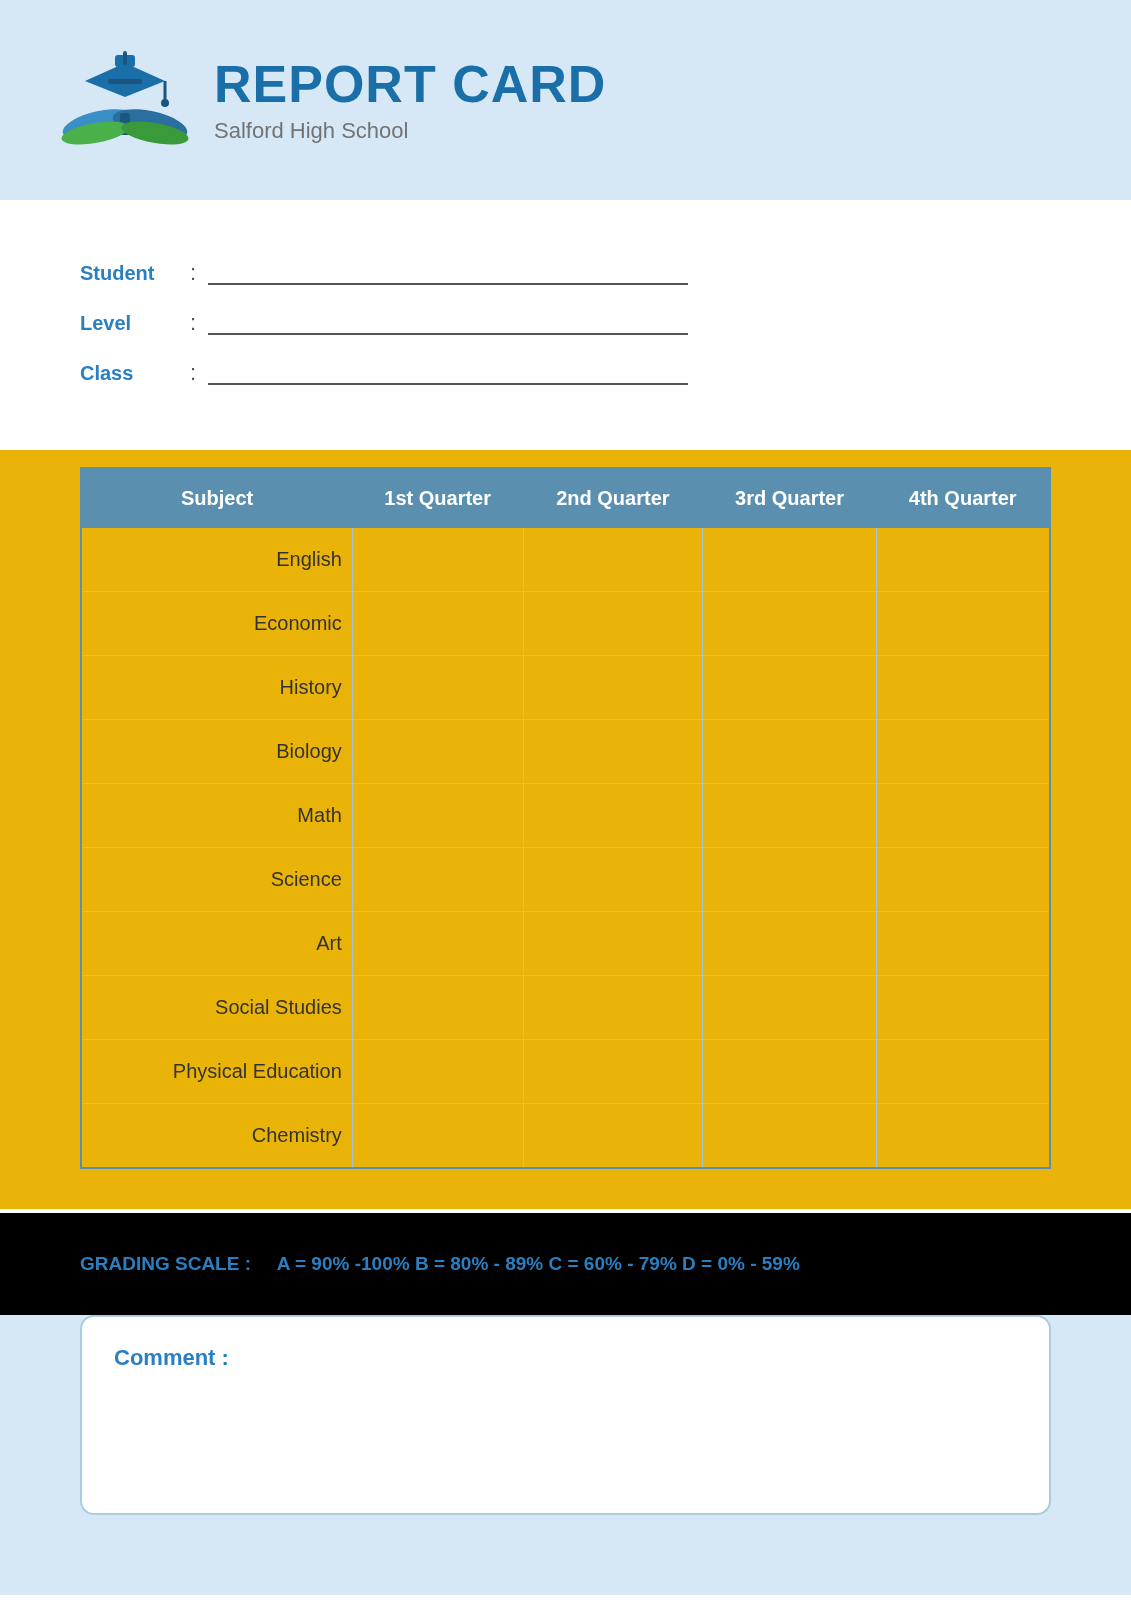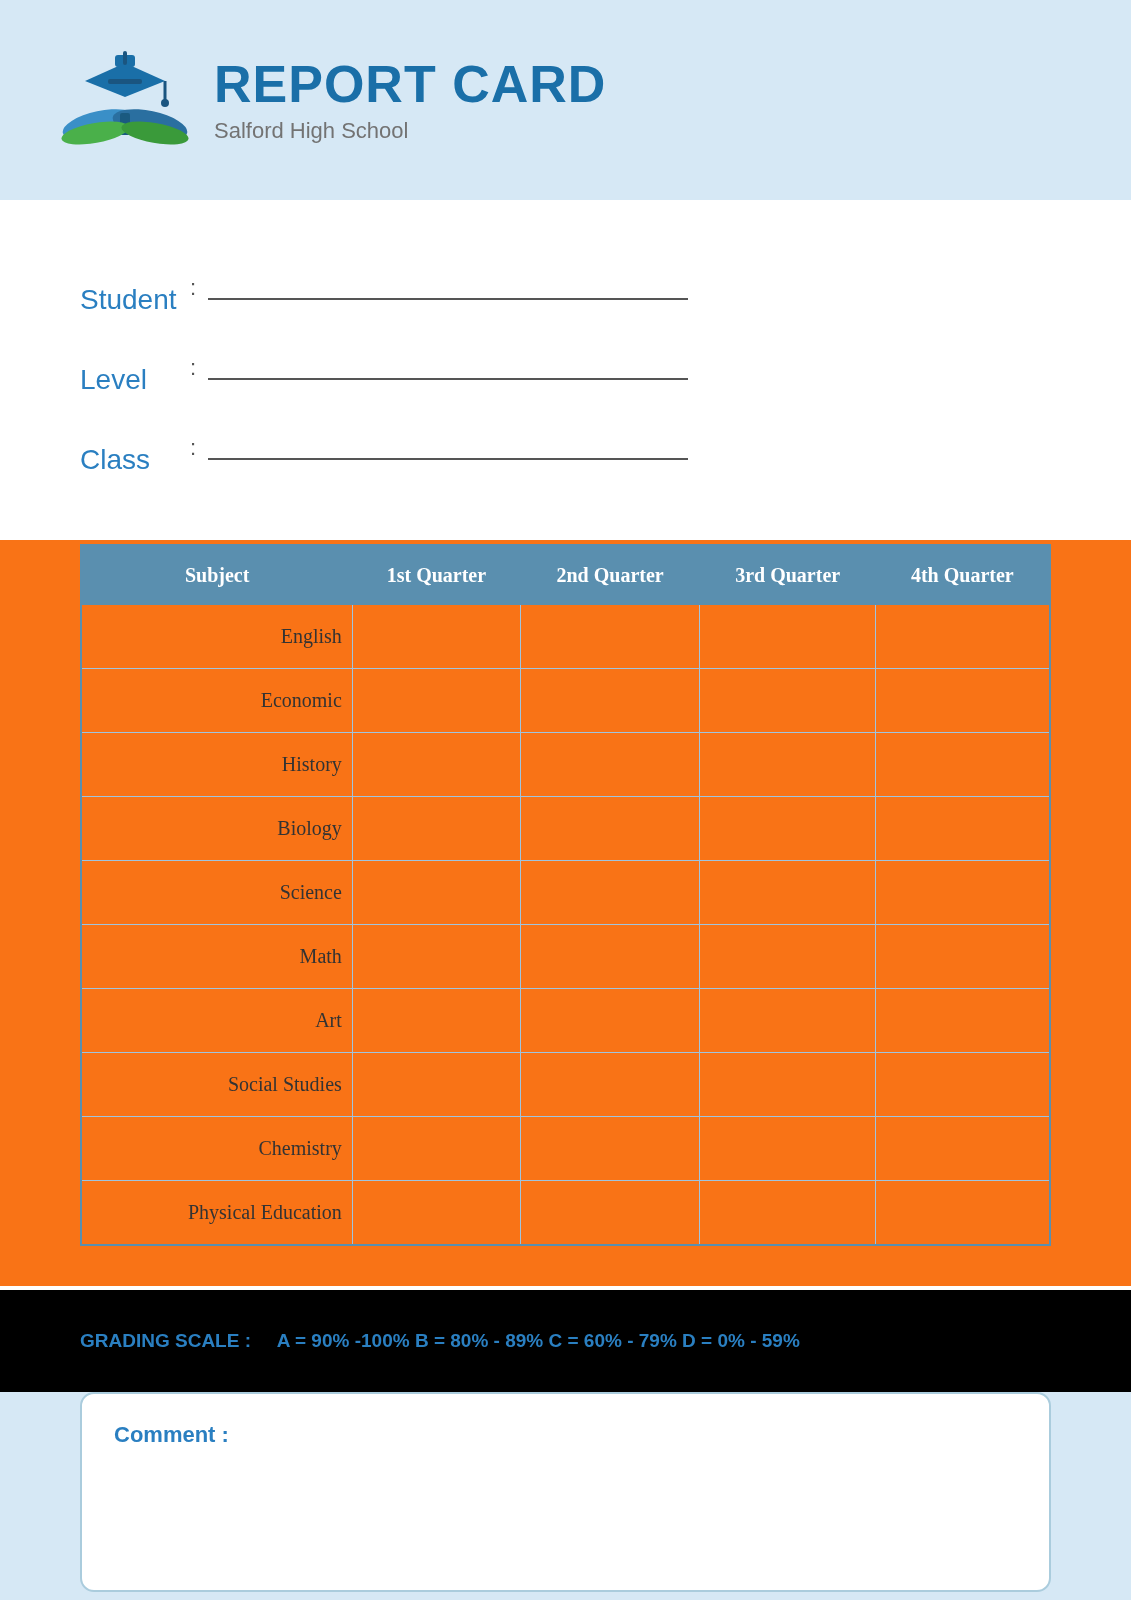--- a/index.html
+++ b/index.html
@@ -62,45 +62,43 @@
       padding: 60px 80px 40px 80px;
     }
 
     .info-row {
       display: flex;
       align-items: center;
       margin-bottom: 24px;
     }
 
     .info-label {
-      font-size: 28px;
-      font-weight: 400;
+      font-size: 20px;
+      font-weight: 700;
       color: #2a7fc1;
       width: 110px;
       flex-shrink: 0;
-      margin-top: 24px;
     }
 
     .info-colon {
       font-size: 22px;
       color: #555;
       margin-right: 12px;
     }
 
     .info-underline {
       border-bottom: 2px solid #555;
       width: 480px;
       height: 24px;
     }
 
     
     .table-section {
-      padding: 4px 80px 40px 80px;
-      background: #f97316;
-      font-family: Liberation Serif, serif;
+      padding: 17px 80px 40px 80px;
+      background: #eab308;
     }
 
     .grades-table {
       width: 100%;
       border-collapse: collapse;
       border: 2px solid #5a8faf;
     }
 
     .grades-table thead tr {
       background: #5a8faf;
@@ -269,56 +267,56 @@
           <td></td>
         </tr>
         <tr>
           <td>Biology</td>
           <td></td>
           <td></td>
           <td></td>
           <td></td>
         </tr>
         <tr>
+          <td>Math</td>
+          <td></td>
+          <td></td>
+          <td></td>
+          <td></td>
+        </tr>
+        <tr>
           <td>Science</td>
           <td></td>
           <td></td>
           <td></td>
           <td></td>
         </tr>
         <tr>
-          <td>Math</td>
-          <td></td>
-          <td></td>
-          <td></td>
-          <td></td>
-        </tr>
-        <tr>
           <td>Art</td>
           <td></td>
           <td></td>
           <td></td>
           <td></td>
         </tr>
         <tr>
           <td>Social Studies</td>
           <td></td>
           <td></td>
           <td></td>
           <td></td>
         </tr>
         <tr>
+          <td>Physical Education</td>
+          <td></td>
+          <td></td>
+          <td></td>
+          <td></td>
+        </tr>
+        <tr>
           <td>Chemistry</td>
-          <td></td>
-          <td></td>
-          <td></td>
-          <td></td>
-        </tr>
-        <tr>
-          <td>Physical Education</td>
           <td></td>
           <td></td>
           <td></td>
           <td></td>
         </tr>
       </tbody>
   </table>
 </div>
 
 <div class="grading-section">

